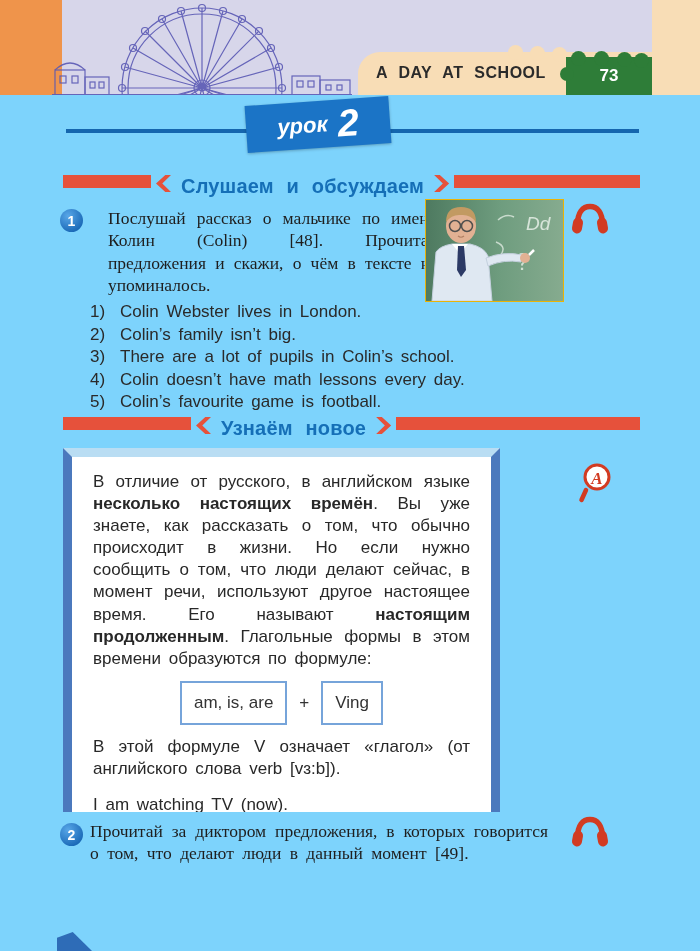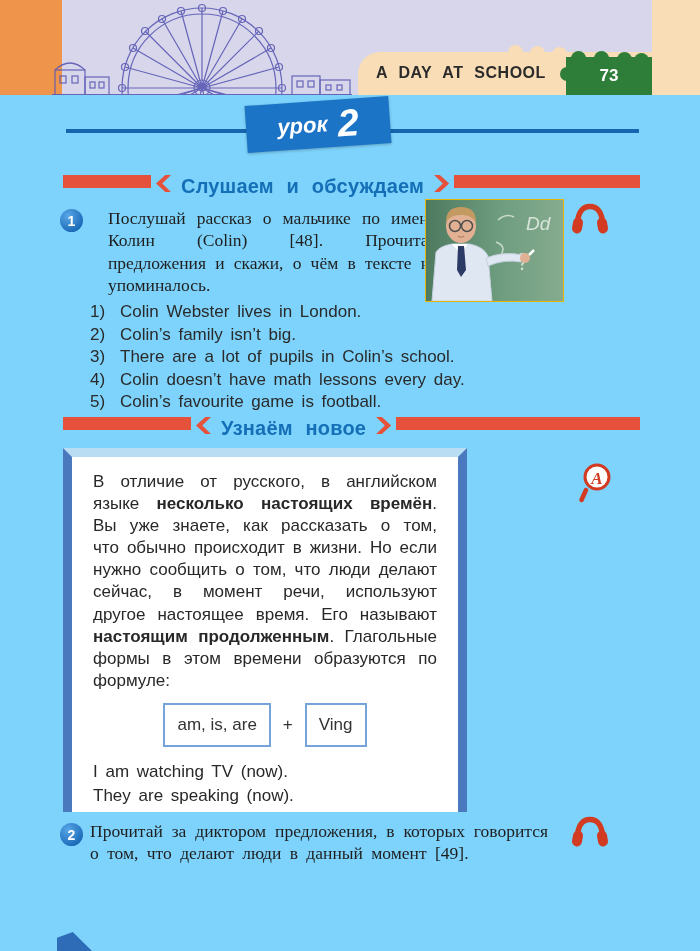--- a/index.html
+++ b/index.html
@@ -61,21 +61,21 @@
   .list-row .num{flex:0 0 30px;}
 
   .photo{position:absolute;left:425px;top:199px;width:137px;height:101px;border:1px solid #eab308;}
   .photo svg{display:block;width:100%;height:100%;}
 
   .hp{position:absolute;width:40px;height:36px;}
   #hp1{left:570px;top:202px;} #hp2{left:570px;top:815px;}
   .magnifier{position:absolute;left:577px;top:461px;width:36px;height:44px;}
 
   
-  .grammar-box{position:absolute;left:63px;top:448px;width:404px;height:364px;background:#fff;
+  .grammar-box{position:absolute;left:63px;top:448px;width:437px;height:364px;background:#fff;
             border-top:9px solid #b9ddf3;border-left:9px solid #4b79bd;border-right:9px solid #4b79bd;
             box-sizing:border-box;padding:14px 21px 0 21px;overflow:hidden;}
   .gb-para{font-size:17px;line-height:1.3;color:#282828;text-align:justify;word-spacing:3px;margin:0;}
   .formula-row{display:flex;align-items:center;justify-content:center;gap:12px;margin:11px 0;}
   .formula-box{border:2px solid #76a4da;padding:10px 12px;font-size:17px;color:#333;}
   .formula-plus{font-size:17px;color:#333;}
   .gb-examples{margin-top:13px;font-size:17px;line-height:1.42;color:#282828;word-spacing:3px;}
 
   .next-box-corner{position:absolute;left:57px;top:932px;width:35px;height:19px;background:#2e6cb7;
             clip-path:polygon(0 100%,0 30%,45% 0,100% 100%);}
@@ -221,20 +221,21 @@
     <div class="sb-bar grow"></div>
   </div>
 
   <div class="grammar-box">
     <p class="gb-para"><span>В отличие от русского, в английском языке </span><b>несколько настоящих времён</b><span>. Вы уже знаете, как рассказать о том, что обычно происходит в жизни. Но если нужно сообщить о том, что люди делают сейчас, в момент речи, используют другое настоящее время. Его называют </span><b>настоящим продолженным</b><span>. Глагольные формы в этом времени образуются по формуле:</span></p>
     <div class="formula-row">
       <span class="formula-box">am, is, are</span>
       <span class="formula-plus">+</span>
       <span class="formula-box">Ving</span>
     </div>
+    <p class="gb-para">В этой формуле V означает «глагол» (от английского слова verb [vɜ:b]).</p>
     <div class="gb-examples">
         <div class="example-line">I am watching TV (now).</div>
         <div class="example-line">They are speaking (now).</div>
       </div>
   </div>
 
   <svg class="magnifier" viewBox="0 0 36 44">
     <line x1="9" y1="29" x2="4.5" y2="39" stroke="#d23b22" stroke-width="4.5" stroke-linecap="round"></line>
     <circle cx="20" cy="16" r="12" fill="#ffffff" stroke="#d23b22" stroke-width="3"></circle>
     <text x="20" y="22.5" text-anchor="middle" font-family="Liberation Serif, serif" font-style="italic" font-weight="bold" font-size="17" fill="#d23b22">A</text>

